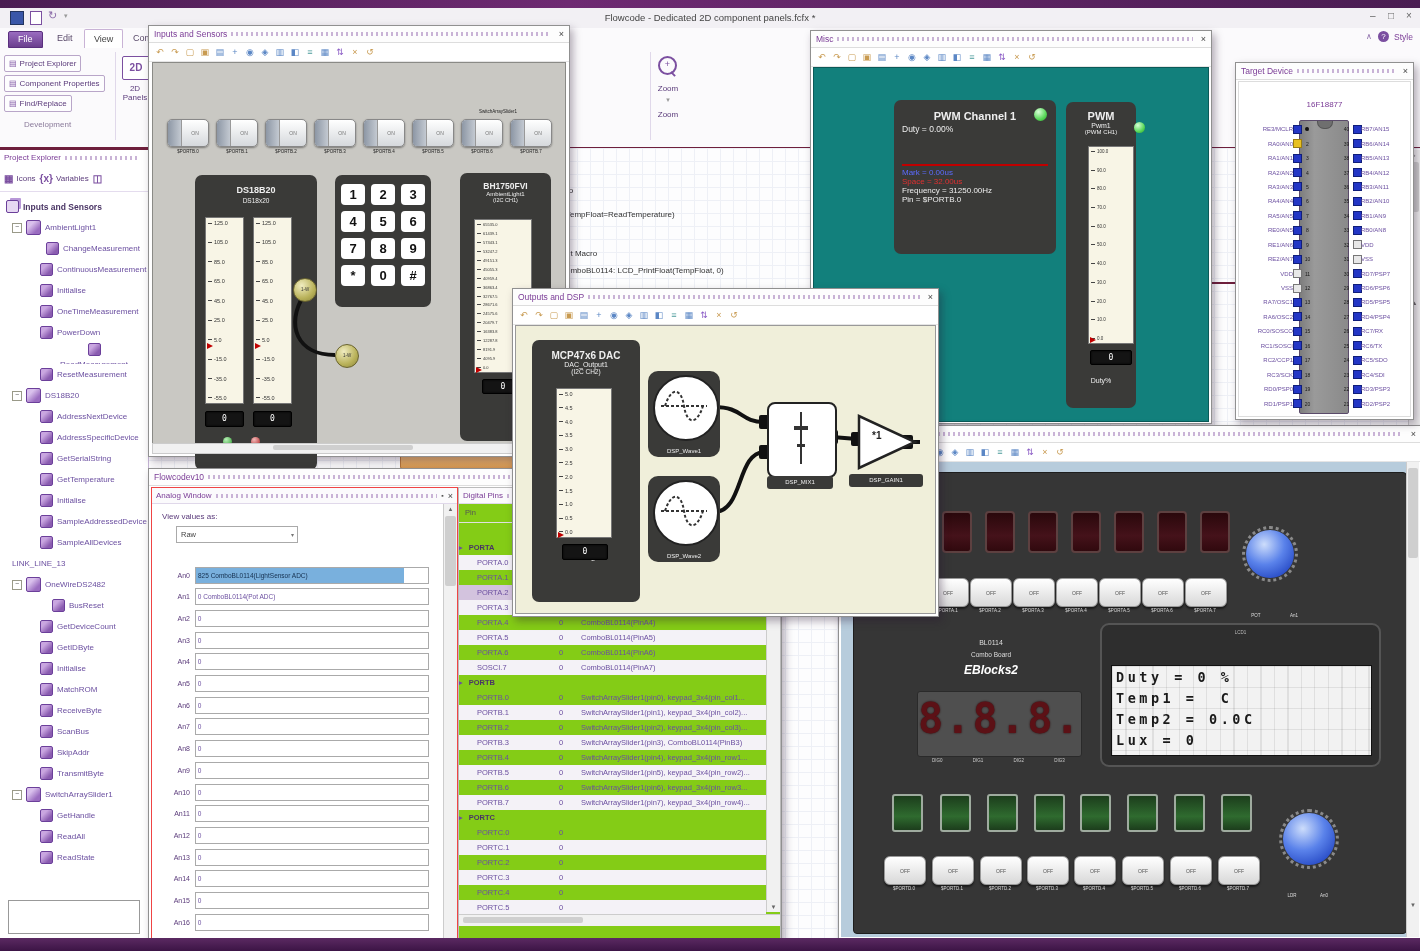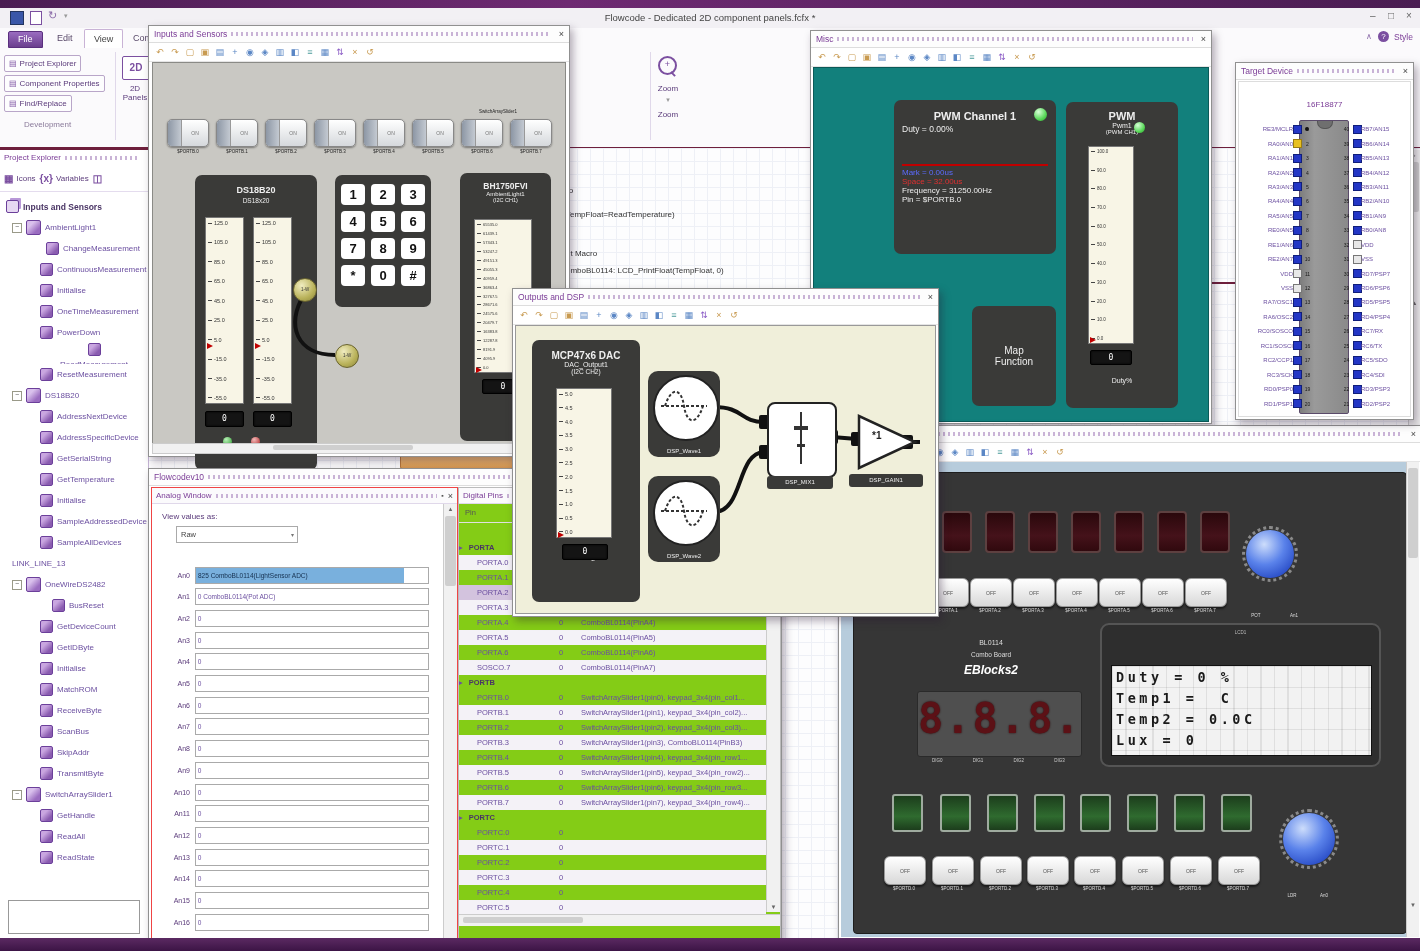--- a/index.html
+++ b/index.html
@@ -371,25 +371,21 @@
       <div class="comp" style="left:80px;top:32px;width:162px;height:154px;">
         <div class="ct" style="font-size:11px;margin-top:10px;">PWM Channel 1</div>
         <div class="abs" style="left:140px;top:8px;width:13px;height:13px;border-radius:50%;background:radial-gradient(circle at 35% 30%,#d8ffd8,#58d858 60%,#2a9a2a);"></div>
         <div style="font-size:8.5px;margin:2px 0 0 8px;">Duty = 0.00%</div>
         <div class="abs" style="left:8px;top:64px;width:146px;height:2px;background:#c00000;"></div>
         <div style="font-size:8px;margin:34px 0 0 8px;color:#5b6bff;">Mark = 0.00us</div>
         <div style="font-size:8px;margin-left:8px;color:#e03030;">Space = 32.00us</div>
         <div style="font-size:8px;margin-left:8px;">Frequency = 31250.00Hz</div>
         <div style="font-size:8px;margin-left:8px;">Pin = $PORTB.0</div>
       </div>
-      <div class="comp" style="left:158px;top:238px;width:84px;height:100px;display:flex;flex-direction:column;align-items:center;justify-content:center;font-size:10px;">
-        <div>Map</div>
-        <div>Function</div>
-      </div>
-      <div class="comp" style="left:252px;top:34px;width:112px;height:306px;">
+      <div class="comp" style="left:252px;top:34px;width:70px;height:306px;">
         <div class="ct" style="font-size:11px;margin-top:8px;">PWM</div>
         <div class="cs" style="font-size:7px;">Pwm1</div>
         <div class="abs" style="left:68px;top:20px;width:11px;height:11px;border-radius:50%;background:radial-gradient(circle at 35% 30%,#d8ffd8,#58d858 60%,#2a9a2a);"></div>
         <div class="cs" style="font-size:6px;">(PWM CH1)</div>
         <div class="scale" style="left:22px;top:44px;width:44px;height:196px;">
             <div class="sticks">
               <div class="tick">
                 <span class="tl"></span>
                 <span style="font-size: 4.5px;">100.0</span>
               </div>
@@ -903,21 +899,21 @@
             <span class="dgname">PORTA.5</span>
             <span class="dgval">0</span>
             <span class="dgsrc">ComboBL0114(PinA5)</span>
           </div>
           <div class="dgrow" style="top: 105px;">
             <span class="dgname">PORTA.6</span>
             <span class="dgval">0</span>
             <span class="dgsrc">ComboBL0114(PinA6)</span>
           </div>
           <div class="dgrow alt" style="top: 120px;">
-            <span class="dgname">SOSCO.7</span>
+            <span class="dgname">SOSCI.7</span>
             <span class="dgval">0</span>
             <span class="dgsrc">ComboBL0114(PinA7)</span>
           </div>
           <div class="dgrow" style="top: 135px;">
             <span>▸ </span>
             <span class="dggroup">PORTB</span>
           </div>
           <div class="dgrow" style="top: 150px;">
             <span class="dgname">PORTB.0</span>
             <span class="dgval">0</span>

